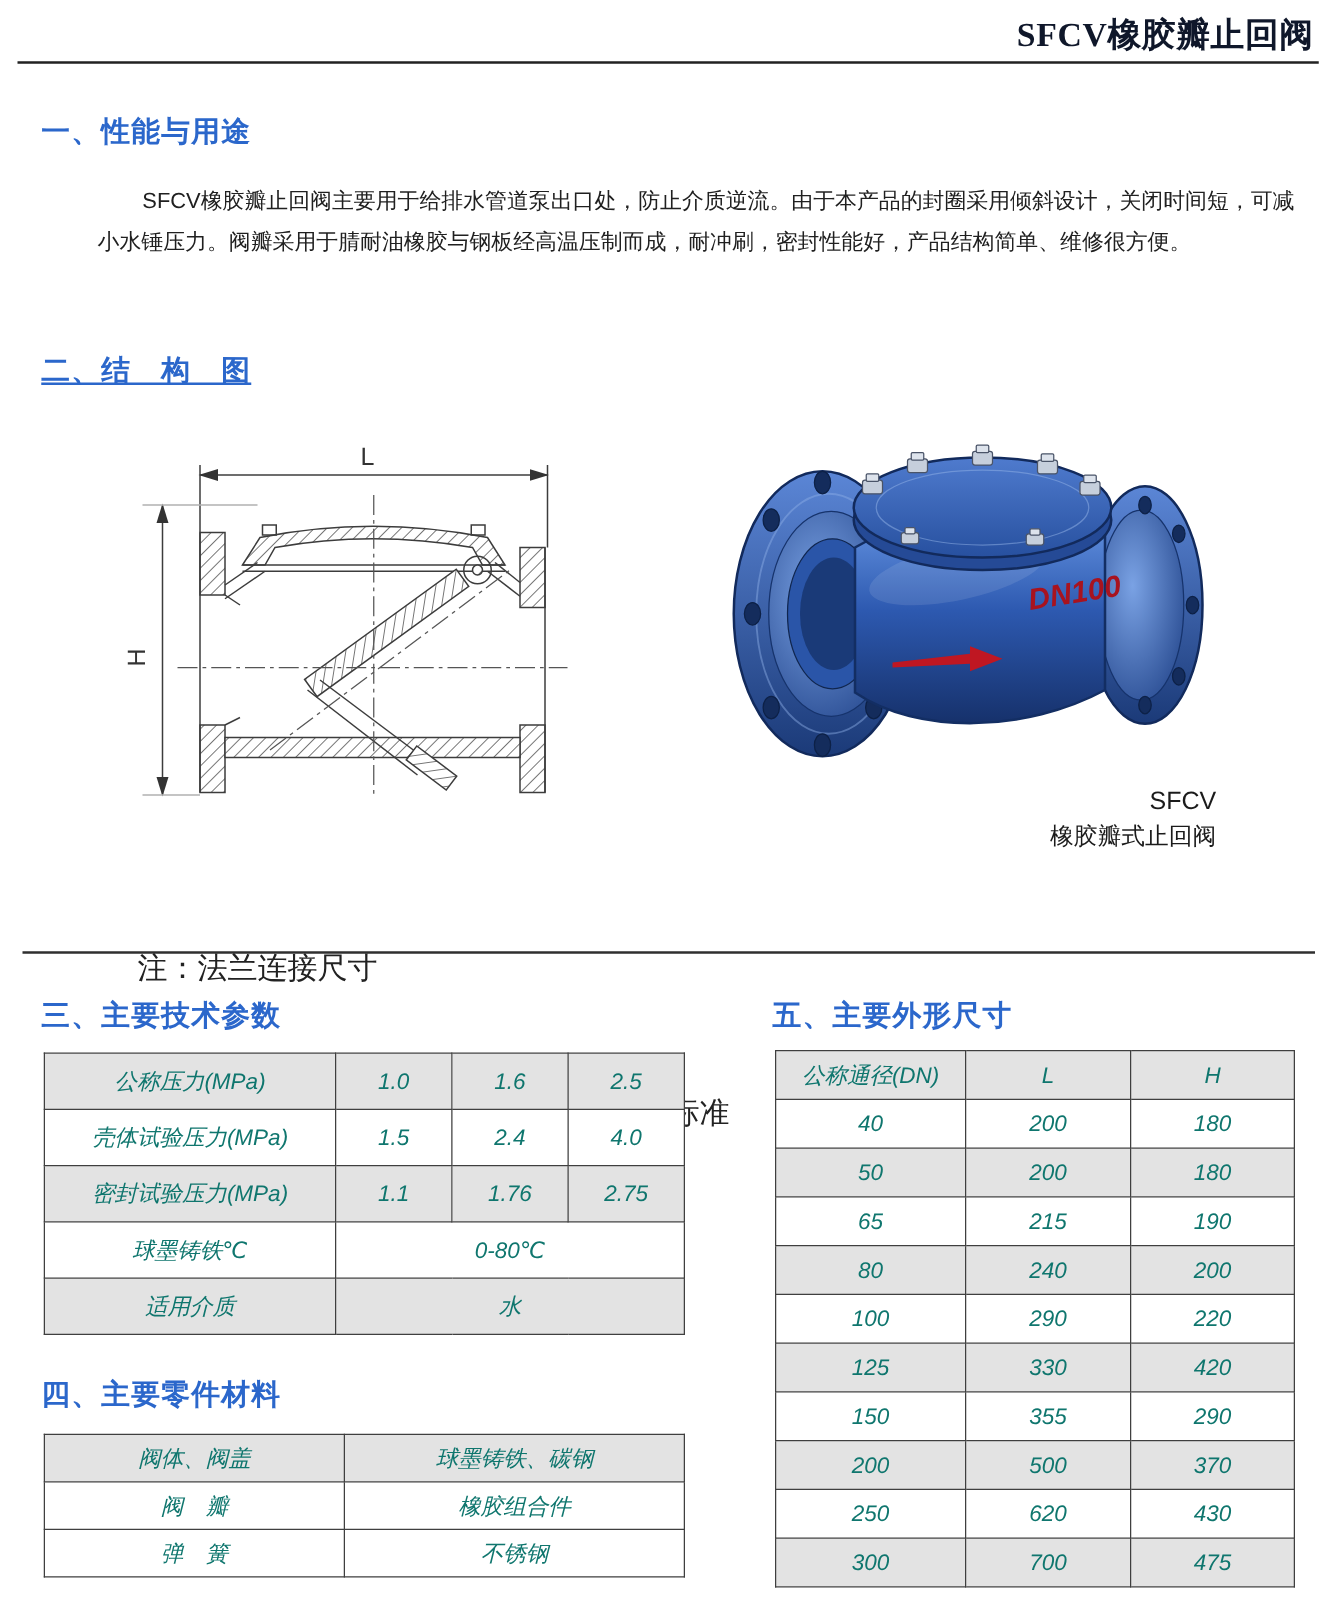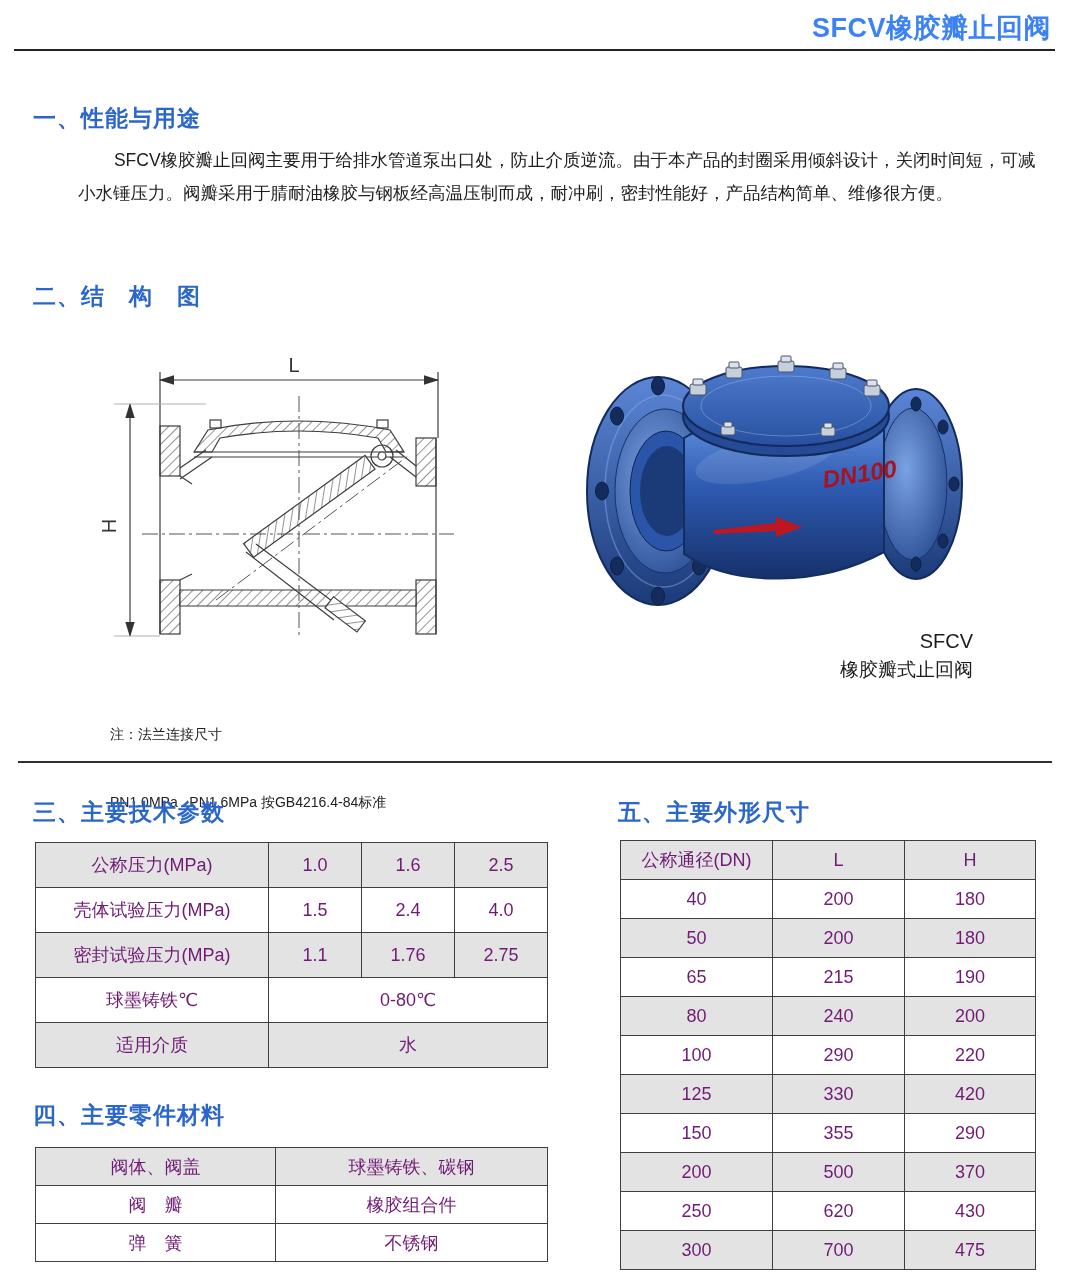--- a/index.html
+++ b/index.html
@@ -8,57 +8,58 @@
     width:1071px;height:1287px;
     background:#ffffff;
     font-family:"Liberation Sans","DejaVu Sans",sans-serif;
     color:#1f1f1f;
     overflow:hidden;
   }
   .abs{position:absolute;}
   .doc-title{
     top:10px;right:20px;
     font-size:27px;font-weight:bold;
-    color:#3b82f6;letter-spacing:.5px;
+    color:#0f172a;letter-spacing:.5px;
     white-space:nowrap;
+    font-family:Liberation Serif, serif;
   }
   .rule{background:#222222;height:2px;}
   .rule-top{top:49px;left:14px;width:1041px;}
   .rule-mid{top:761px;left:18px;width:1034px;background:#2f2f2f;}
   .heading{
     color:#2b67cb;font-size:23px;font-weight:700;
     white-space:pre-wrap;letter-spacing:1px;
   }
-  .h-sec1{left:33px;top:103px;font-family:Liberation Serif, serif;}
-  .h-sec2{left:33px;top:281px;}
+  .h-sec1{left:33px;top:90px;font-family:Liberation Serif, serif;}
+  .h-sec2{left:33px;top:281px;text-decoration:underline;}
   .h-sec3{left:33px;top:797px;}
   .h-sec4{left:33px;top:1100px;}
   .h-sec5{left:618px;top:797px;}
   .para{
     left:78px;top:144px;width:968px;
     font-size:17.5px;line-height:1.9;
     text-indent:2.05em;color:#202020;
   }
   .note{
     left:110px;top:678px;
-    font-size:14px;line-height:1.62;color:#222;
+    font-size:24px;line-height:1.62;color:#222;
     white-space:pre-wrap;
   }
   .caption{
     left:568px;top:626px;width:405px;
     text-align:right;color:#1b1b1b;
     font-size:20px;line-height:1.5;
   }
   .caption .cap2{font-size:19px;}
   table{border-collapse:collapse;table-layout:fixed;background:#fff;}
   td,th{
     border:1px solid #3f3f3f;
     text-align:center;vertical-align:middle;
-    font-size:18px;font-weight:400;color:#701a75;
-    padding:0;overflow:hidden;
+    font-size:18px;font-weight:400;color:#0f766e;
+    padding:0;overflow:hidden;font-style:italic;
   }
   tr.shade td, tr.shade th{background:#e3e3e3;}
   .tbl-tech{left:35px;top:842px;}
   .tbl-tech table{width:512px;}
   .tbl-tech tr{height:45px;}
   .tbl-mat{left:35px;top:1147px;}
   .tbl-mat table{width:512px;}
   .tbl-mat tr{height:38px;margin-left:32px;}
   .tbl-dims{left:620px;top:840px;}
   .tbl-dims table{width:415px;}

